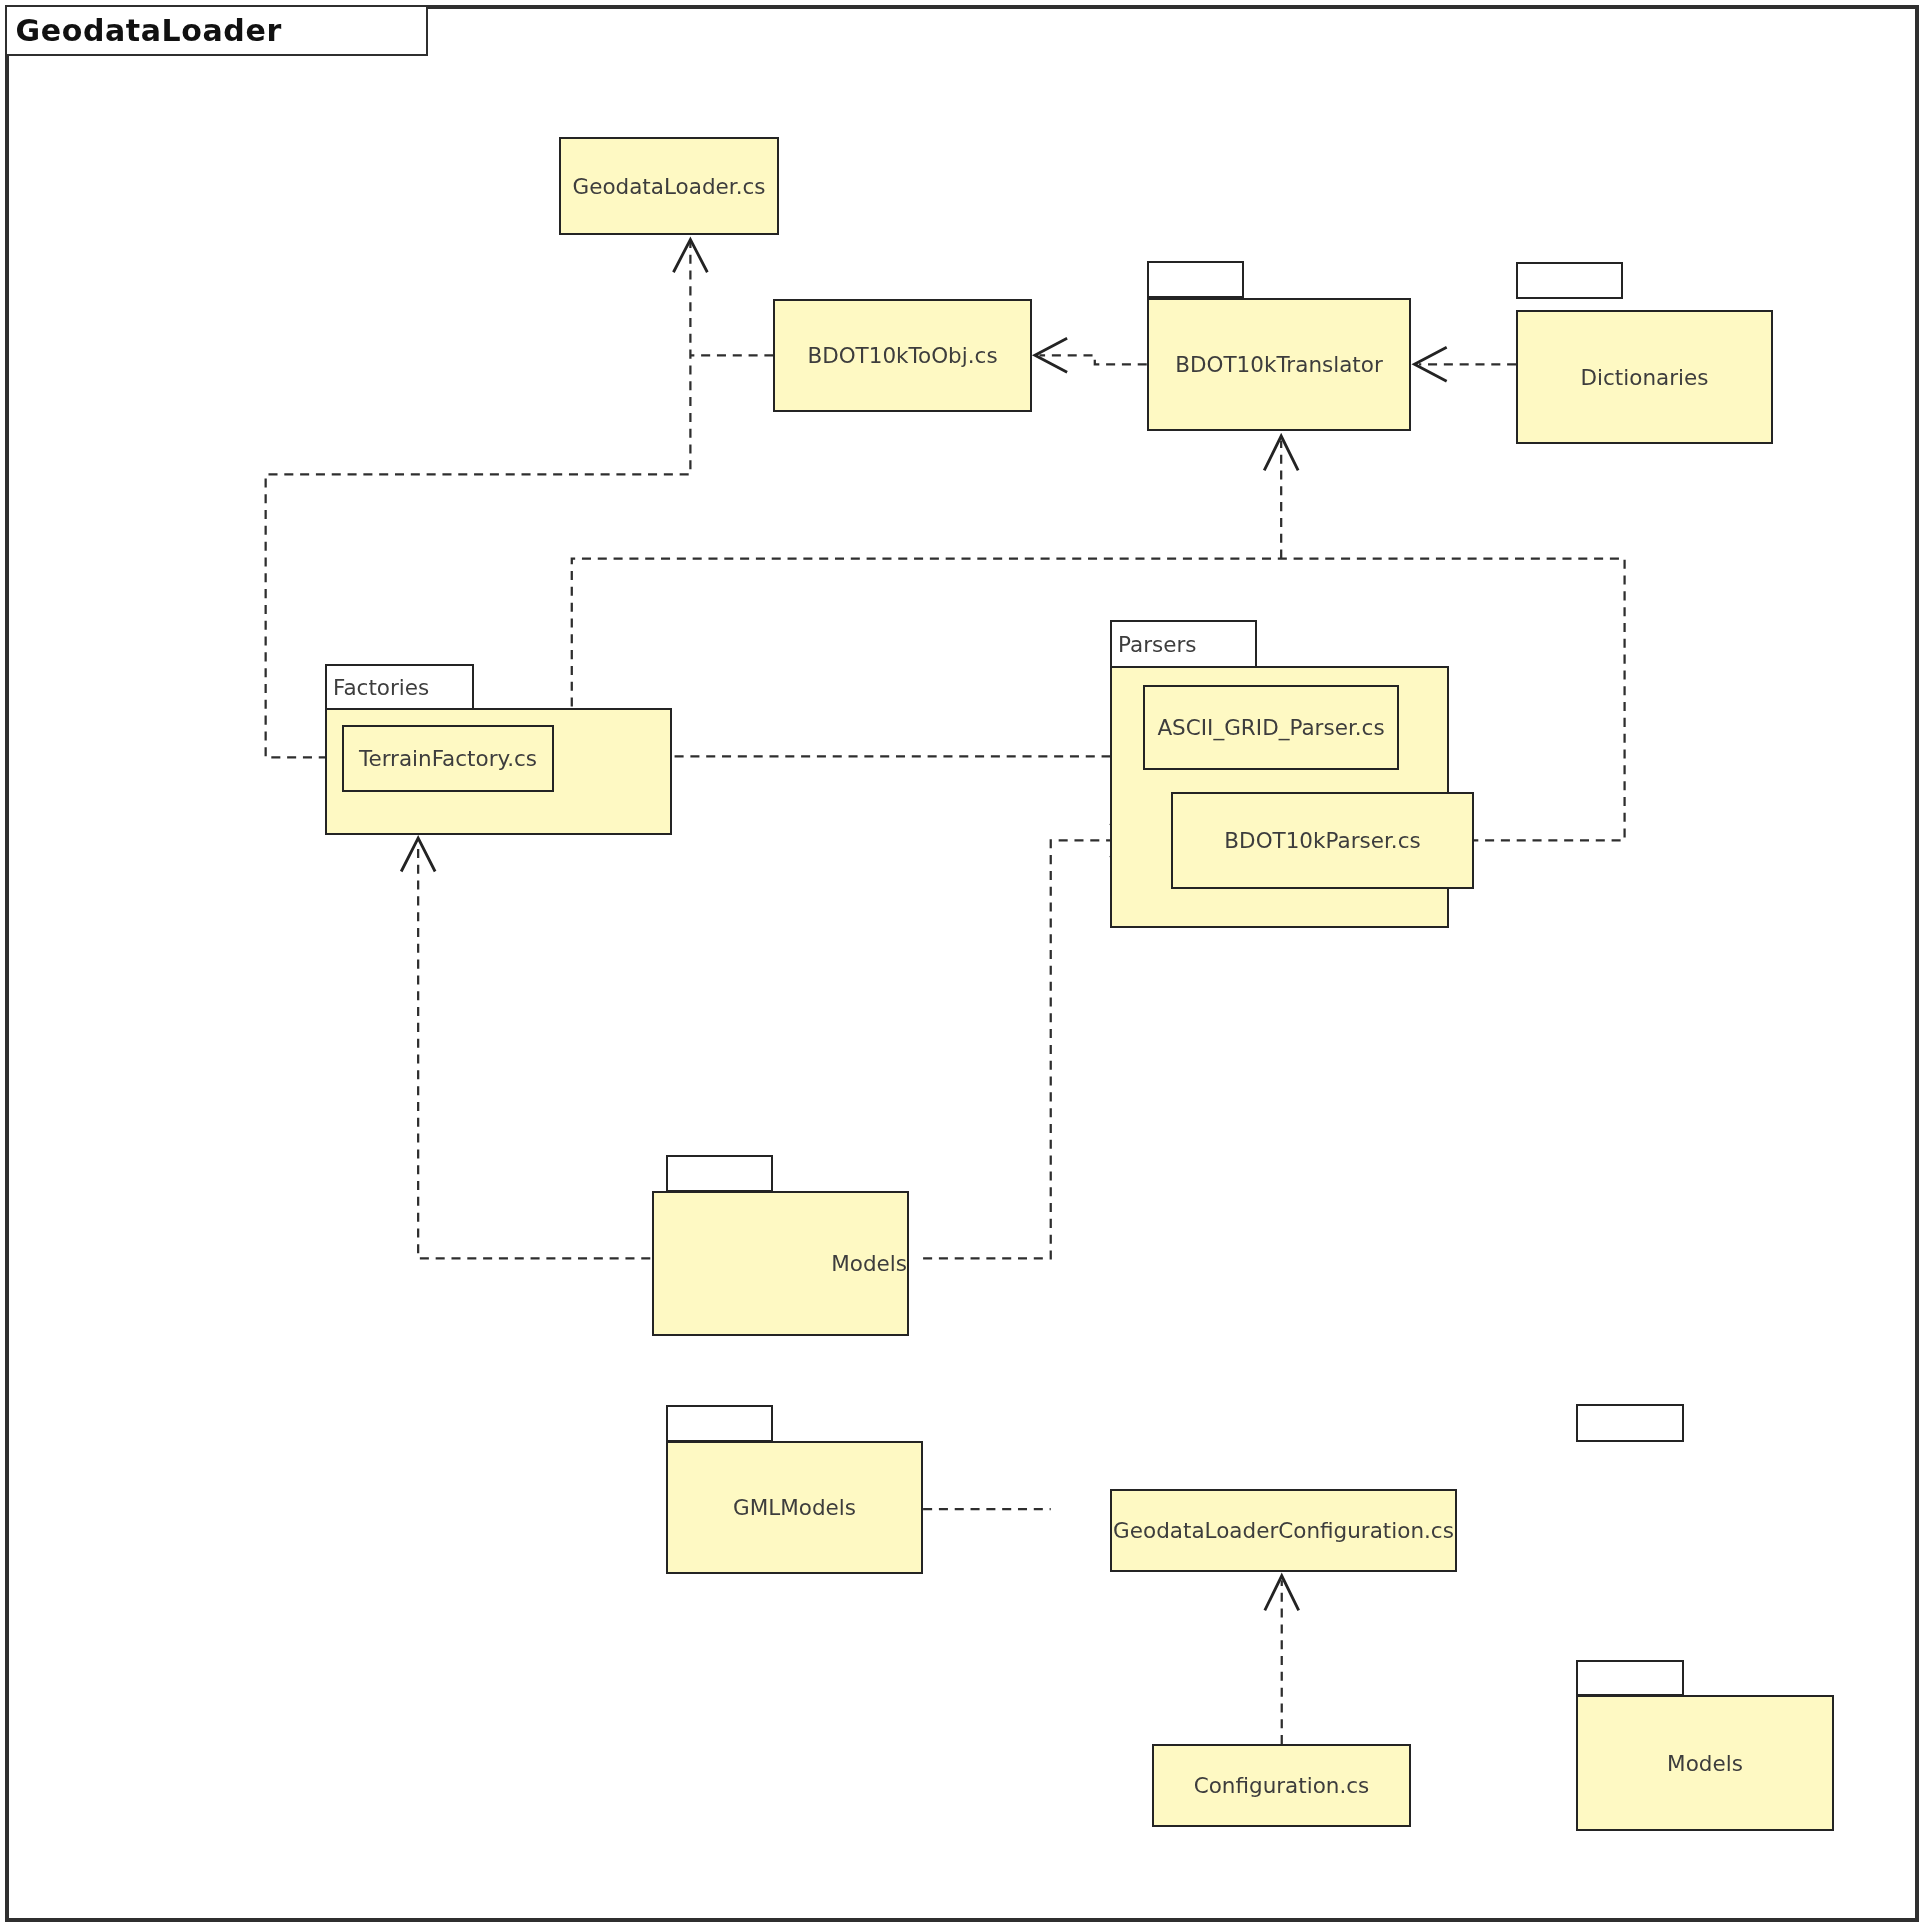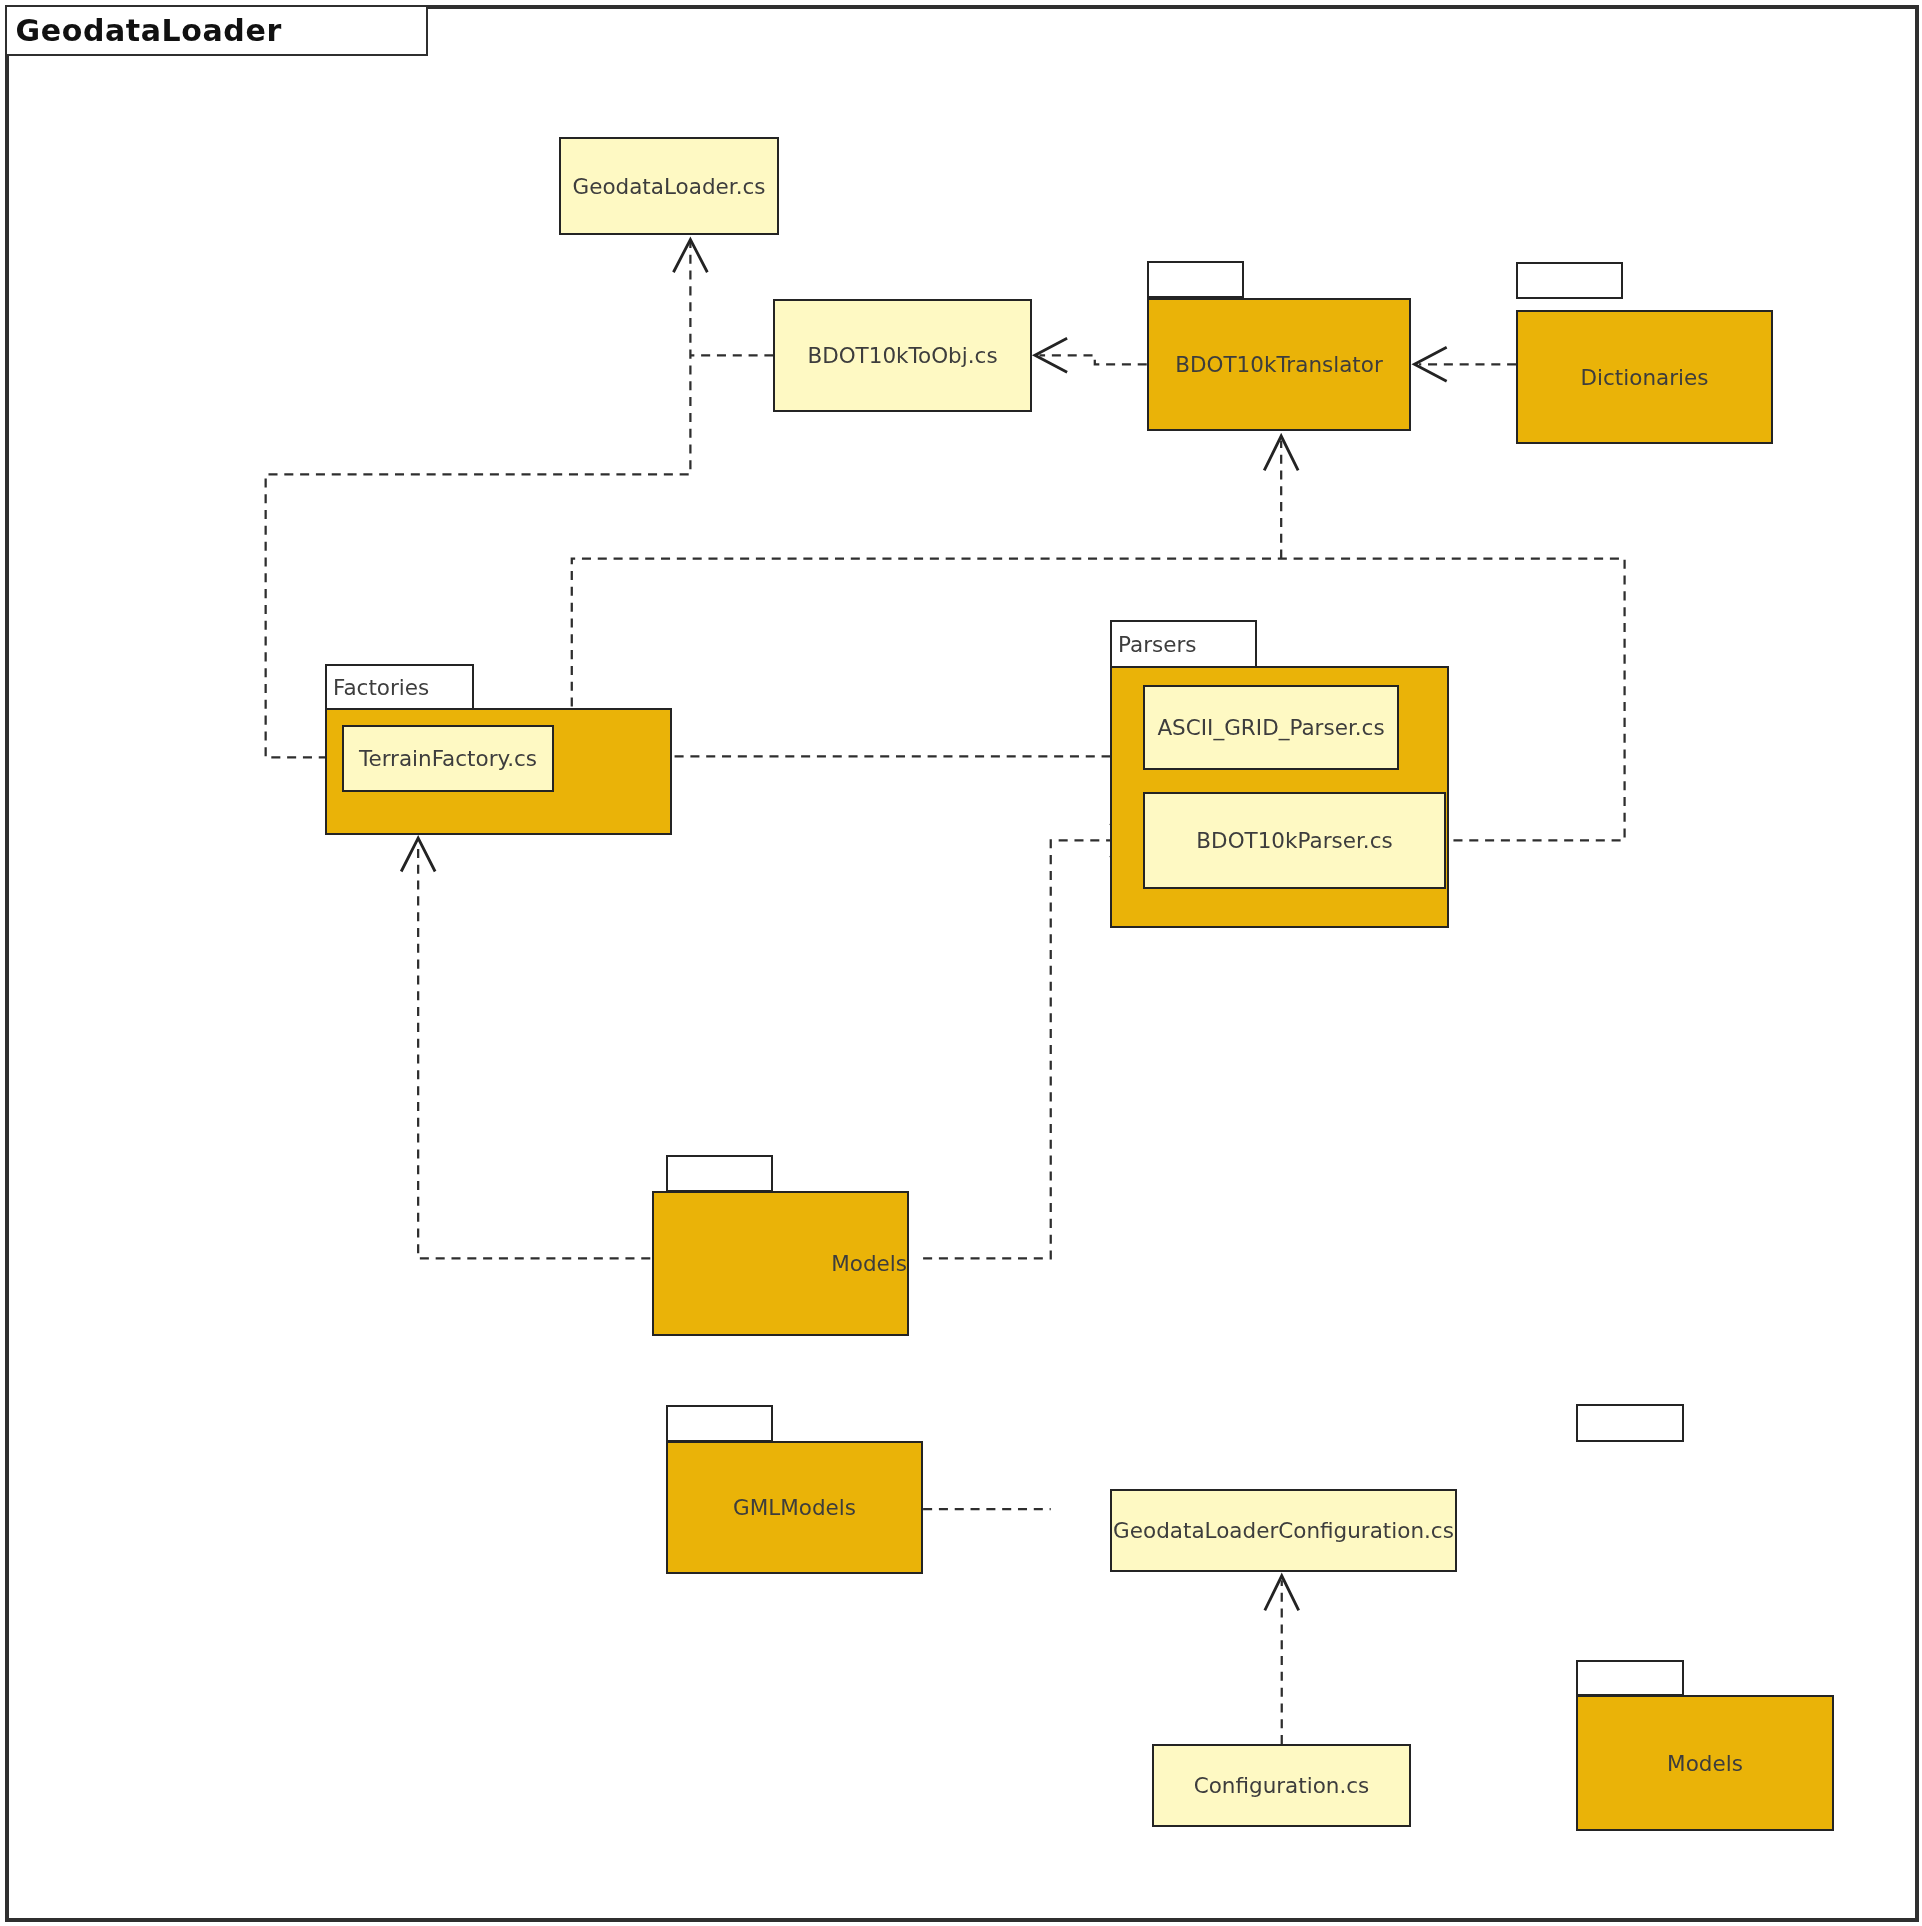--- a/index.html
+++ b/index.html
@@ -33,21 +33,21 @@
   }
   .node span,.pkg-body span,.pkg-tab span{
     font-size:21.5px;color:#3d3d3d;white-space:nowrap;
   }
   .pkg-tab{
     position:absolute;background:#ffffff;border:2.8px solid #242424;
     box-sizing:border-box;z-index:2;display:flex;align-items:center;
   }
   .pkg-tab span{padding-left:6px;}
   .pkg-body{
-    position:absolute;background:#eab308;border:2.8px solid #242424;
+    position:absolute;background:#fef9c3;border:2.8px solid #242424;
     box-sizing:border-box;z-index:2;display:flex;align-items:center;justify-content:center;
   }
 </style>
 </head>
 <body>
 
 <div class="canvas">
 
   <div class="frame"></div>
   <div class="frame-tab">
@@ -141,21 +141,21 @@
     <span>TerrainFactory.cs</span>
   </div>
 
   <div class="pkg-tab" style="left:1110px;top:620px;width:147px;height:49px;">
     <span>Parsers</span>
   </div>
   <div class="pkg-body" style="left:1110px;top:666px;width:339px;height:262px;"></div>
   <div class="node" style="left:1143px;top:685px;width:256px;height:85px;">
     <span>ASCII_GRID_Parser.cs</span>
   </div>
-  <div class="node" style="left:1143px;top:792px;width:303px;height:97px;">
+  <div class="node" style="left:1171px;top:792px;width:303px;height:97px;">
     <span>BDOT10kParser.cs</span>
   </div>
 
   <div class="pkg-tab" style="left:666px;top:1155px;width:107px;height:37px;"></div>
   <div class="pkg-body" style="left:652px;top:1191px;width:257px;height:145px;justify-content:flex-end;">
     <span>Models</span>
   </div>
 
   <div class="pkg-tab" style="left:666px;top:1405px;width:107px;height:37px;"></div>
   <div class="pkg-body" style="left:666px;top:1441px;width:257px;height:133px;">

